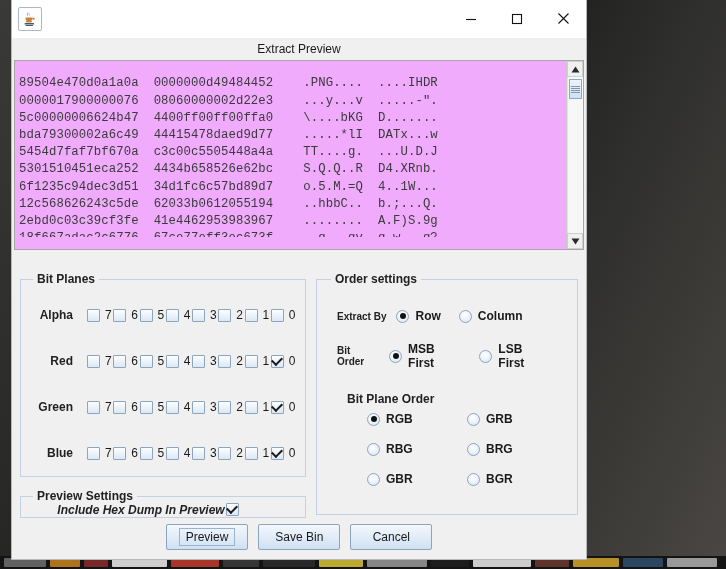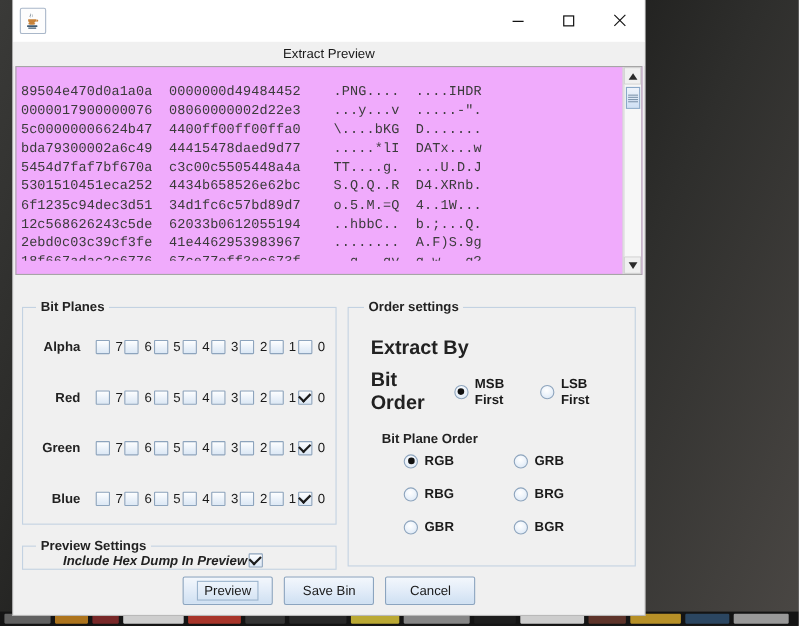--- a/index.html
+++ b/index.html
@@ -168,21 +168,21 @@
   #preview-settings { margin-top: 12px; height: 46px; padding: 0 8px; }
   #phd-row {
     display: flex; justify-content: center;
     height: 100%; gap: 1px; padding-right: 30px; font-style: italic;
   }
   #phd-label { font-size: 12px; font-weight: bold; color: #222; }
 
   
   #order-settings { height: 271px; padding: 10px 10px 0 10px; }
   .os-row { display: flex; align-items: center; height: 40px; padding-left: 10px; }
-  .os-label { font-size: 18px; font-weight: bold; color: #222; margin-right: 10px; }
+  .os-label { font-size: 10px; font-weight: bold; color: #222; margin-right: 10px; }
   .radio-opt { display: flex; align-items: center; gap: 6px; margin-right: 18px; }
   .rb {
     width: 13px; height: 13px; border-radius: 50%;
     border: 1px solid #8da4bd;
     background: radial-gradient(circle at 45% 35%, #ffffff 0%, #eef4fb 45%, #d4e3f3 100%);
     display: flex; align-items: center; justify-content: center;
     flex: 0 0 13px;
   }
   .rb.checked::after {
     content: ""; width: 6px; height: 6px; border-radius: 50%; background: #111;
@@ -482,20 +482,30 @@
       </fieldset>
 
     </div>
 
     <div id="right-col">
       <fieldset class="panel" id="order-settings">
         <legend>Order settings</legend>
 
         <div class="os-row">
           <span class="os-label">Extract By</span>
+          <div id="extract-by-opts" style="display:flex">
+              <div class="radio-opt">
+                <span class="rb checked"></span>
+                <span class="rb-text">Row</span>
+              </div>
+              <div class="radio-opt">
+                <span class="rb"></span>
+                <span class="rb-text">Column</span>
+              </div>
+            </div>
         </div>
 
         <div class="os-row">
           <span class="os-label">Bit Order</span>
           <div id="bit-order-opts" style="display:flex">
               <div class="radio-opt">
                 <span class="rb checked"></span>
                 <span class="rb-text">MSB First</span>
               </div>
               <div class="radio-opt">

